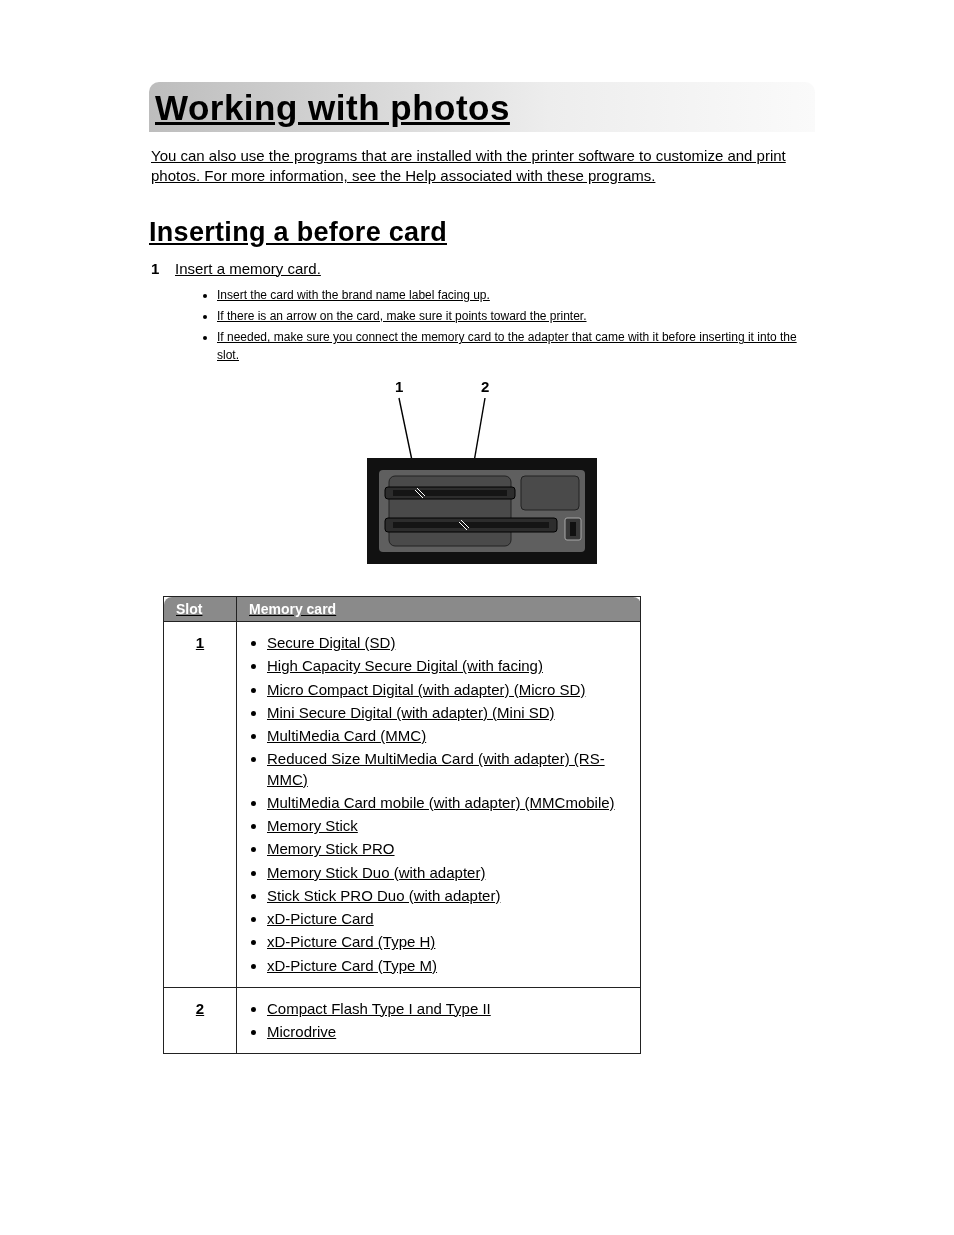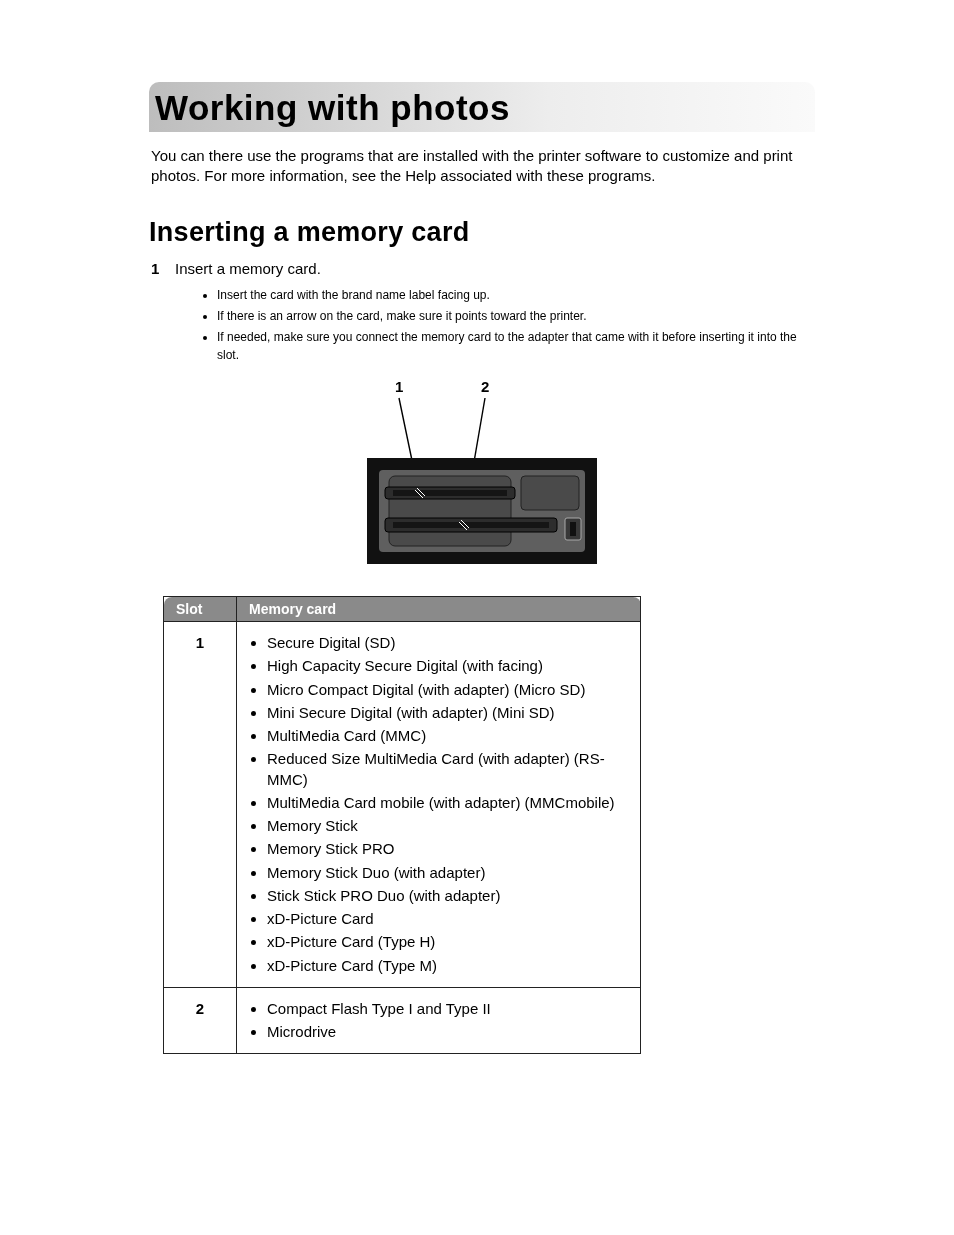--- a/index.html
+++ b/index.html
@@ -9,20 +9,21 @@
     font-family: "Segoe UI", "Helvetica Neue", Arial, sans-serif;
     color: #000;
   }
   .page {
     width: 832px;
     height: 1235px;
     margin: 0 auto;
     position: relative;
     box-sizing: border-box;
     padding: 82px 78px 0 88px;
+    text-decoration: underline;
   }
   .title-bar {
     background: linear-gradient(to right, #bdbdbd 0%, #ededed 60%, #fafafa 100%);
     border-top-left-radius: 10px;
     border-top-right-radius: 10px;
     padding: 6px 10px 4px 6px;
     margin-bottom: 14px;
   }
   .title-bar h1 {
     margin: 0;
@@ -132,23 +133,23 @@
 </style>
 </head>
 <body>
 
 <div class="page">
 
   <div class="title-bar">
     <h1>Working with photos</h1>
   </div>
 
-  <p class="intro">You can there use the programs that are installed with the printer software to customize and print photos. For more information, see the Help associated with these programs.</p>
-
-  <h2 class="section">Inserting a memory card</h2>
+  <p class="intro">You can also use the programs that are installed with the printer software to customize and print photos. For more information, see the Help associated with these programs.</p>
+
+  <h2 class="section">Inserting a before card</h2>
 
   <ol class="steps">
     <li>
       <span class="step-num">1</span>
       <span>Insert a memory card.</span>
       <ul class="bullets">
         <li>Insert the card with the brand name label facing up.</li>
         <li>If there is an arrow on the card, make sure it points toward the printer.</li>
         <li>If needed, make sure you connect the memory card to the adapter that came with it before inserting it into the slot.</li>
       </ul>

